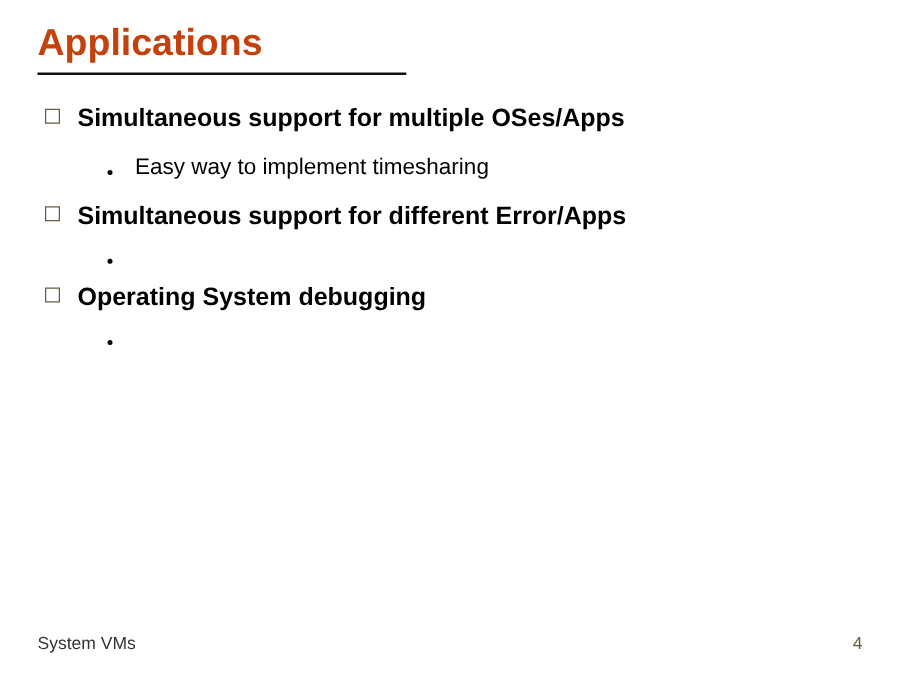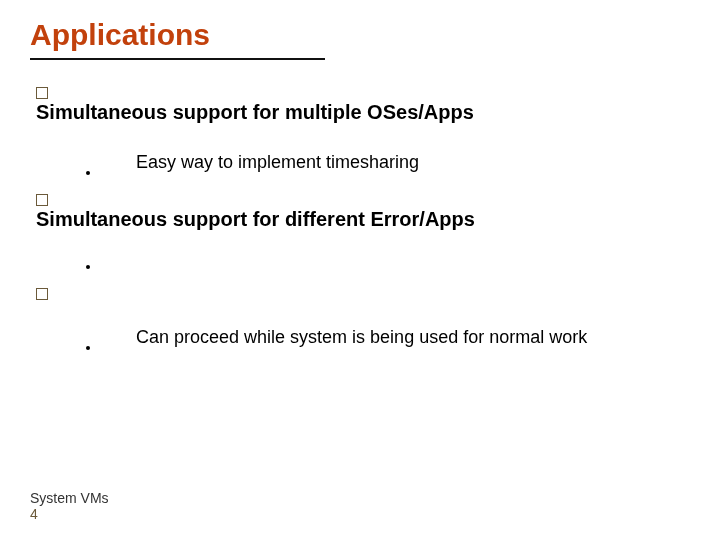--- a/index.html
+++ b/index.html
@@ -25,44 +25,42 @@
     border-top: 2px solid #111;
     width: 295px;
     margin-bottom: 22px;
   }
   .bullets { list-style: none; }
   .l1 {
     display: flex;
     align-items: flex-start;
     margin-left: 6px;
     margin-bottom: 4px;
-    flex-direction: column;
   }
   .l1 .marker {
     display: inline-block;
     width: 12px;
     height: 12px;
     border: 1.5px solid #6b5a3a;
     margin-top: 5px;
     margin-right: 14px;
     flex: 0 0 auto;
   }
   .l1 .text {
     font-size: 20px;
     font-weight: bold;
     color: #000;
     line-height: 1.3;
   }
   .l2 {
     display: flex;
-    align-items: flex-end;
+    align-items: center;
     margin-left: 56px;
-    margin-top: 24px;
+    margin-top: 12px;
     margin-bottom: 14px;
-    gap: 28px;
   }
   .l2 .dot {
     width: 4px;
     height: 4px;
     background: #000;
     border-radius: 50%;
     margin-top: 9px;
     margin-right: 18px;
     flex: 0 0 auto;
   }
@@ -74,21 +72,20 @@
   .footer {
     position: absolute;
     bottom: 18px;
     left: 30px;
     right: 30px;
     display: flex;
     justify-content: space-between;
     align-items: baseline;
     font-size: 14px;
     color: #333;
-    flex-direction: column;
   }
   .footer .pagenum { color: #6b5a3a; font-size: 14px; }
 </style>
 </head>
 <body>
 
 <div class="slide">
   <div class="title">Applications</div>
   <hr class="rule">
 
@@ -106,24 +103,24 @@
       <span class="marker"></span>
       <span class="text">Simultaneous support for different Error/Apps</span>
     </li>
     <li class="l2">
       <span class="dot"></span>
     </li>
 
 
     <li class="l1">
       <span class="marker"></span>
+      <span class="text">Operating System debugging</span>
     </li>
     <li class="l2">
       <span class="dot"></span>
-      <span class="text">Can proceed while system is being used for normal work</span>
     </li>
   </ul>
 </div>
 
 <div class="footer">
   <span>System VMs</span>
   <span class="pagenum">4</span>
 </div>
 
 </body></html>

